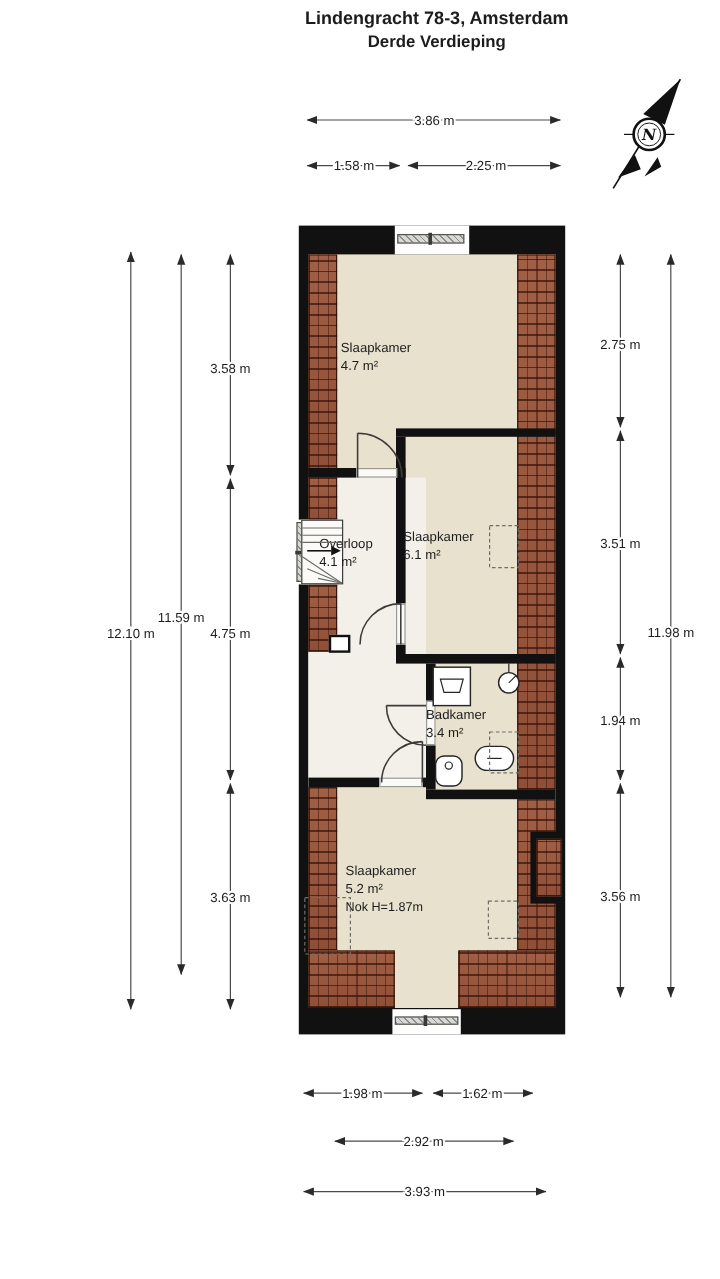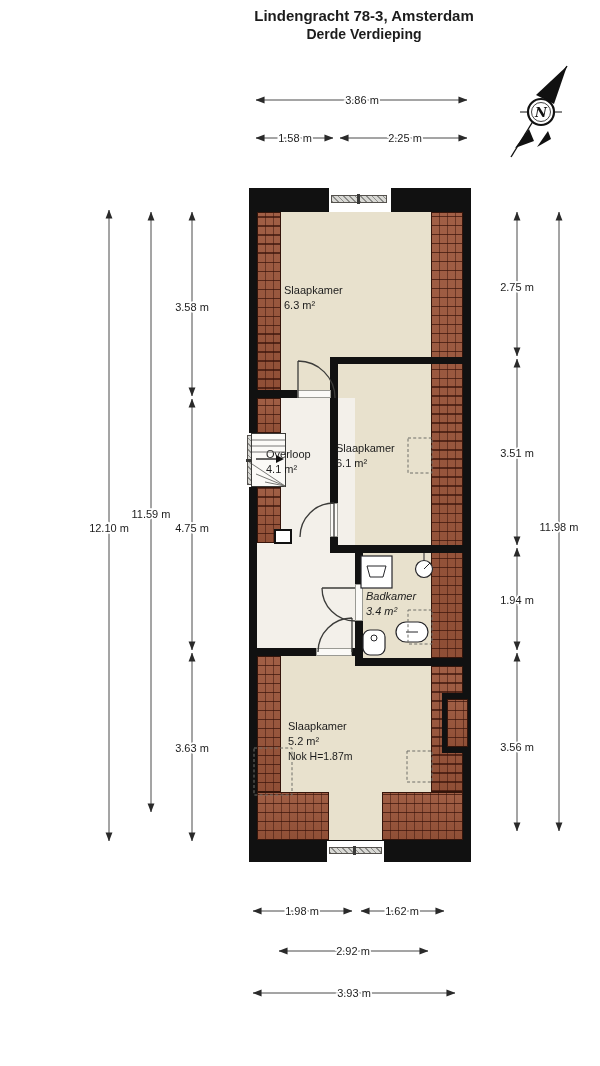--- a/index.html
+++ b/index.html
@@ -113,31 +113,31 @@
       <div class="winbar" style="left:4px;top:2px;width:6px;height:50px;"></div>
       <div class="windiv" style="left:3px;top:26px;width:8px;height:3px;"></div>
     </div>
 
     <div class="stairbox" style="left:217px;top:433px;width:35px;height:54px;"></div>
     <div class="chimney" style="left:240px;top:529px;width:18px;height:15px;"></div>
   </div>
 
   <div class="room-label" style="left:250px;top:283px;width:140px;">
     <div>Slaapkamer</div>
-    <div>6.3 m²</div>
+    <div>4.7 m²</div>
   </div>
   <div class="room-label" style="left:232px;top:447px;width:90px;">
     <div>Overloop</div>
     <div>4.1 m²</div>
   </div>
   <div class="room-label" style="left:302px;top:441px;width:104px;">
     <div>Slaapkamer</div>
     <div>6.1 m²</div>
   </div>
-  <div class="room-label" style="left:332px;top:589px;width:100px;font-style:italic;">
+  <div class="room-label" style="left:321px;top:589px;width:100px;">
     <div>Badkamer</div>
     <div>3.4 m²</div>
   </div>
   <div class="room-label" style="left:254px;top:719px;width:140px;">
     <div>Slaapkamer</div>
     <div>5.2 m²</div>
     <div class="room-note">Nok H=1.87m</div>
   </div>
 
   <svg class="overlay" width="600" height="1066" viewBox="0 0 600 1066">

